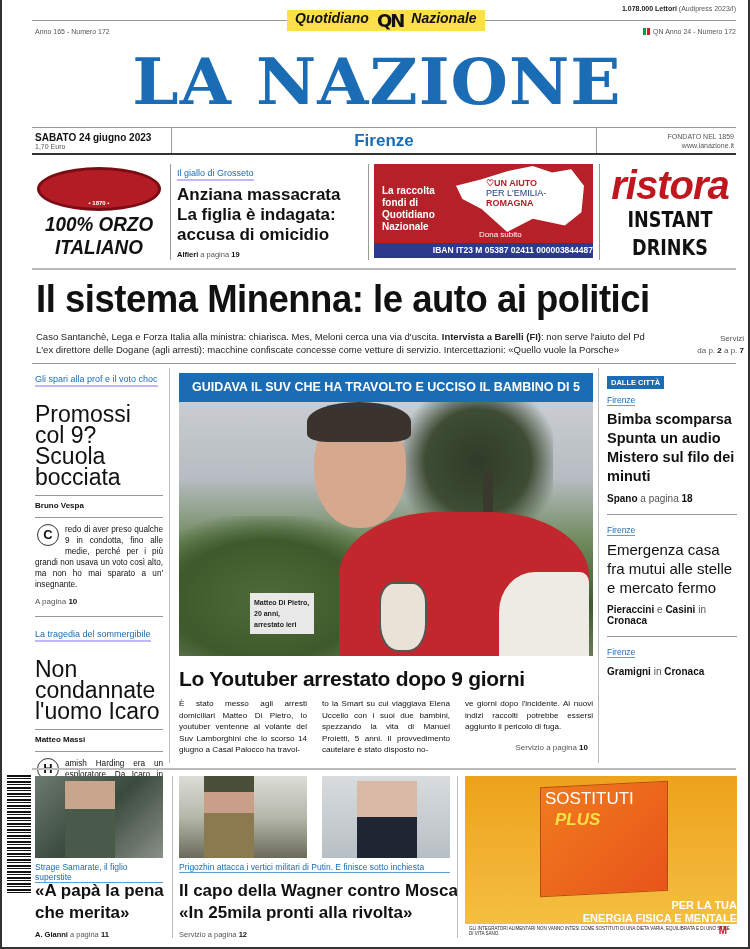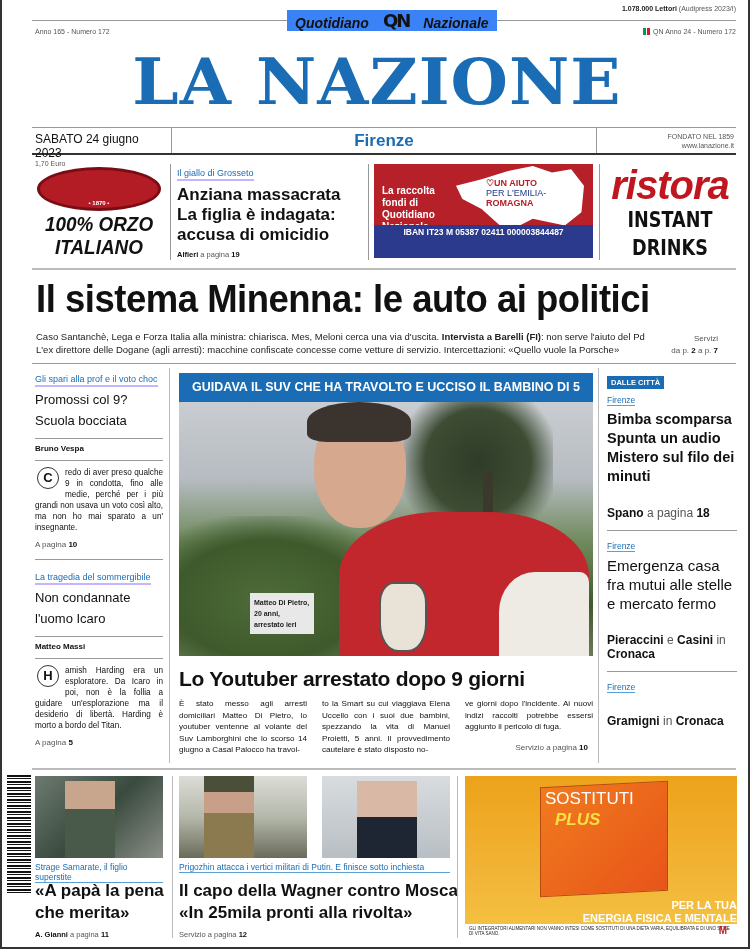--- a/index.html
+++ b/index.html
@@ -1,61 +1,61 @@
 <!DOCTYPE html>
 <html><head>
 <meta charset="utf-8">
 <style>
 *{box-sizing:border-box;margin:0;padding:0}
 body{width:750px;height:949px;background:#fff;font-family:"Liberation Sans",sans-serif;color:#111;position:relative;overflow:hidden;border-left:2px solid #333;border-right:2px solid #333;border-bottom:2px solid #333}
 .abs{position:absolute}
 .top-readers{right:12px;top:5px;font-size:7px;color:#555}
 .top-readers b{color:#222}
 .top-line{left:30px;right:12px;top:20px;height:1px;background:#999}
-.qn-wrap{left:285px;top:10px;background:#3b82f6;padding:0 8px;font-size:14px;font-weight:bold;font-style:italic;display:flex;align-items:flex-end;gap:14px}
+.qn-wrap{left:285px;top:10px;background:#fde047;padding:0 8px;font-size:14px;font-weight:bold;font-style:italic;display:flex;align-items:flex-start;gap:8px}
 .qn-logo{font-style:normal;font-weight:900;font-size:18px;letter-spacing:-2px;font-family:"DejaVu Sans",sans-serif}
 .anno-left{left:33px;top:28px;font-size:7px;color:#555}
 .anno-right{right:12px;top:28px;font-size:7px;color:#555;display:flex;align-items:center;gap:3px}
 .flag{display:inline-flex;gap:1px}
 .flag i{display:inline-block;width:3px;height:7px}
 .masthead{left:0;width:750px;top:44px;text-align:center;font-family:"DejaVu Serif",serif;font-weight:900;font-size:66px;color:#1a6cb5;letter-spacing:1px;line-height:76px;transform:scaleY(0.95)}
 .dateline{left:30px;right:12px;top:127px;height:28px;border-top:1px solid #999;border-bottom:2px solid #333;display:flex}
 .dl-left{width:140px;padding:4px 3px;border-right:1px solid #999}
-.dl-left .d{font-size:12px;font-weight:normal}
+.dl-left .d{font-size:10px;font-weight:bold}
 .dl-left .p{font-size:7px;color:#555}
 .dl-center{flex:1;text-align:center;font-size:17px;font-weight:bold;color:#1a6cb5;padding-top:3px}
 .dl-right{width:140px;text-align:right;border-left:1px solid #999;padding:4px 2px;font-size:7px;color:#555;line-height:9px}
 .crastan{left:33px;top:167px;width:128px;height:96px;text-align:center}
 .crastan .oval{width:124px;height:44px;margin:0 auto;background:#b31b25;border-radius:50%;color:#fff;font-weight:900;font-size:26px;line-height:38px;border:3px solid #7a0d14;position:relative}
 .crastan .yr{position:absolute;bottom:2px;left:0;right:0;font-size:6px;line-height:6px}
 .crastan .t1{font-size:21px;font-style:italic;font-weight:bold;line-height:21px;margin-top:2px;transform:scaleX(0.9)}
 .vsep{background:#999;width:1px}
 .grosseto{left:175px;top:162px;width:185px}
 .kicker{font-size:9px;color:#1a6cb5;border-bottom:2px solid #c4b5fd;display:inline-block;line-height:12px}
 .gro-h{font-size:17px;font-weight:bold;line-height:20px;margin-top:4px}
 .byline{font-size:7.5px;color:#555;margin-top:5px}
 .byline b{color:#111}
 .aiuto{left:372px;top:164px;width:219px;height:94px;background:#b52029;color:#fff}
 .aiuto .l{position:absolute;left:8px;top:21px;font-size:10px;font-weight:bold;line-height:12px}
 .aiuto .map{position:absolute;left:82px;top:2px;width:128px;height:66px;background:#fff;clip-path:polygon(0 30%,20% 20%,40% 8%,60% 0,75% 10%,90% 5%,100% 30%,98% 70%,85% 90%,60% 80%,40% 100%,20% 65%,5% 50%)}
 .aiuto .mt{position:absolute;left:112px;top:14px;font-size:9px;color:#1e3a8a;line-height:10px}
 .aiuto .mt b{color:#b52029}
 .aiuto .ds{position:absolute;left:105px;top:66px;font-size:8px;font-weight:normal}
-.aiuto .iban{position:absolute;left:0;right:0;bottom:0;height:33px;background:#2b3a8c;font-size:8.5px;font-weight:bold;text-align:center;line-height:15px}
+.aiuto .iban{position:absolute;left:0;right:0;bottom:0;height:15px;background:#2b3a8c;font-size:8.5px;font-weight:bold;text-align:right;line-height:15px}
 .ristora{left:600px;top:164px;width:136px;height:94px;text-align:center}
 .ristora .r{font-size:40px;font-weight:900;font-style:italic;color:#c0161f;line-height:42px;letter-spacing:-1px}
 .ristora .i{font-size:22px;font-weight:bold;line-height:28px;transform:scaleX(0.8);font-family:"DejaVu Sans",sans-serif}
 .row-sep{left:30px;right:12px;top:268px;height:2px;background:#bbb}
 .main-h{left:34px;top:274px;font-size:38px;font-weight:bold;letter-spacing:-0.5px;line-height:50px;transform:scaleX(0.96);transform-origin:left}
 .main-sub{left:34px;top:330px;width:650px;font-size:9.5px;line-height:13px;color:#222}
-.servizi{right:30px;top:333px;font-size:8px;text-align:right;color:#555;line-height:12px}
+.servizi{right:4px;top:333px;font-size:8px;text-align:right;color:#555;line-height:12px}
 .servizi b{color:#111}
 .hsep{left:30px;right:12px;top:363px;height:1px;background:#999}
 .leftcol{left:33px;top:368px;width:128px}
-.lh{font-size:13px;line-height:21px;margin-top:2px}
+.lh{font-size:23px;line-height:21px;margin-top:17px}
 .lsep{height:1px;background:#999;margin:7px 0 5px}
 .author{font-size:8px;font-weight:bold}
 .dropbody{font-size:8.2px;line-height:11px;text-align:justify;margin-top:6px}
 .drop{float:left;width:22px;height:22px;border:1.5px solid #333;border-radius:50%;text-align:center;line-height:19px;font-weight:bold;font-size:13px;margin:0 6px 2px 2px}
 .apag{font-size:8px;color:#555;margin-top:7px}
 .apag b{color:#111}
 .colsep1{left:167px;top:368px;width:1px;height:395px;background:#bbb}
 .colsep2{left:596px;top:368px;width:1px;height:395px;background:#bbb}
 .banner{left:177px;top:373px;width:414px;height:29px;background:#1a6cb5;color:#fff;font-weight:bold;font-size:12.5px;text-align:center;line-height:29px}
 .photo{left:177px;top:402px;width:414px;height:254px;overflow:hidden;background:linear-gradient(180deg,#c9cdd1 0%,#b7bcc2 30%,#6f8a5c 55%,#3f5a2e 80%,#6a7a58 100%)}
@@ -71,21 +71,21 @@
 .yt-h{left:177px;top:667px;font-size:21px;font-weight:bold;letter-spacing:-0.3px}
 .yt-body{left:177px;top:698px;width:414px;display:flex;gap:15px;font-size:8.1px;line-height:11.5px;text-align:justify}
 .yt-body div{flex:1}
 .yt-serv{right:160px;top:743px;font-size:8px;color:#555}
 .yt-serv b{color:#111}
 .rightcol{left:605px;top:371px;width:130px}
 .badge{background:#1a6cb5;color:#fff;font-size:7.5px;font-weight:bold;padding:2px 4px;display:inline-block}
 .rk{font-size:8.5px;color:#1a6cb5;border-bottom:1px solid #5aa0d8;display:inline-block;margin-top:5px}
 .rh-b{font-size:14.5px;font-weight:bold;line-height:19px;margin-top:3px}
 .rh-n{font-size:15px;line-height:19px;margin-top:3px}
-.rby{font-size:12px;color:#555;margin-top:20px}
+.rby{font-size:10px;color:#555;margin-top:7px}
 .rby b{color:#111}
 .rsep{height:1px;background:#999;margin:10px 0 4px}
 .bottom-sep{left:30px;right:12px;top:768px;height:2px;background:#bbb}
 .barcode{left:5px;top:775px;width:24px;height:120px;background:repeating-linear-gradient(180deg,#111 0 2px,#fff 2px 3px,#111 3px 4px,#fff 4px 6px)}
 .b1img{left:33px;top:776px;width:128px;height:82px;background:linear-gradient(135deg,#6d7a70,#3a4a3e 50%,#8a8f88);overflow:hidden}
 .b1img .p{position:absolute;left:30px;top:5px;width:50px;height:80px;background:linear-gradient(180deg,#c8a68d 0 35%,#4a5a4a 35%)}
 .b2img{left:177px;top:776px;width:128px;height:82px;background:linear-gradient(180deg,#dcdcd6,#b4b8aa 50%,#6b6b5a);overflow:hidden}
 .b2img .p{position:absolute;left:25px;top:0;width:50px;height:82px;background:linear-gradient(180deg,#4a4f3a 0 20%,#c8a08a 20% 45%,#8b7a50 45%)}
 .b3img{left:320px;top:776px;width:128px;height:82px;background:linear-gradient(180deg,#d8dcdf,#b8bfc4);overflow:hidden}
 .b3img .p{position:absolute;left:35px;top:5px;width:60px;height:80px;background:linear-gradient(180deg,#d9b8a6 0 45%,#1e2633 45%)}

